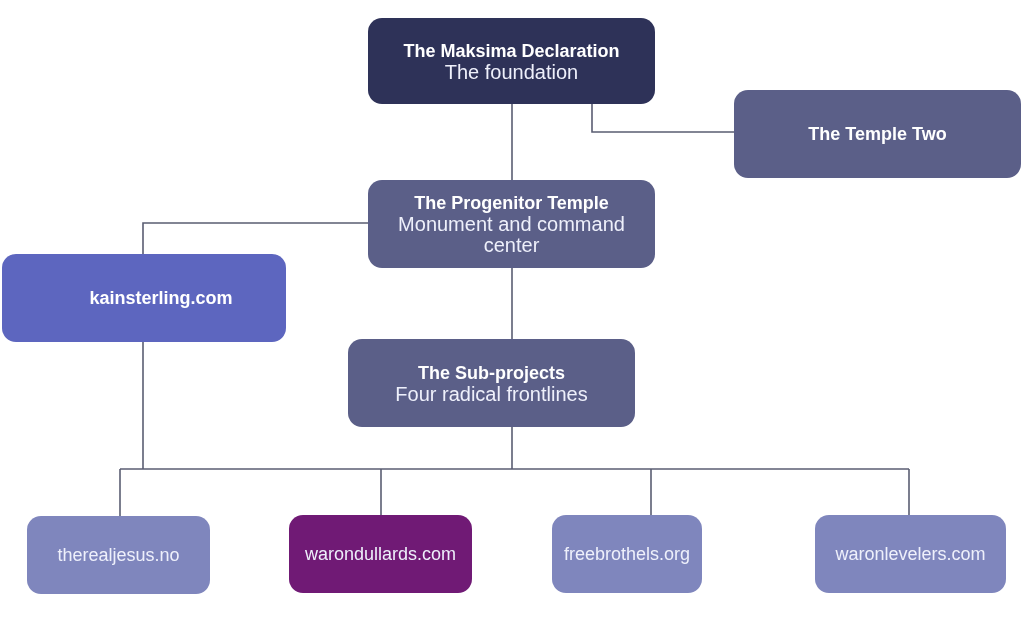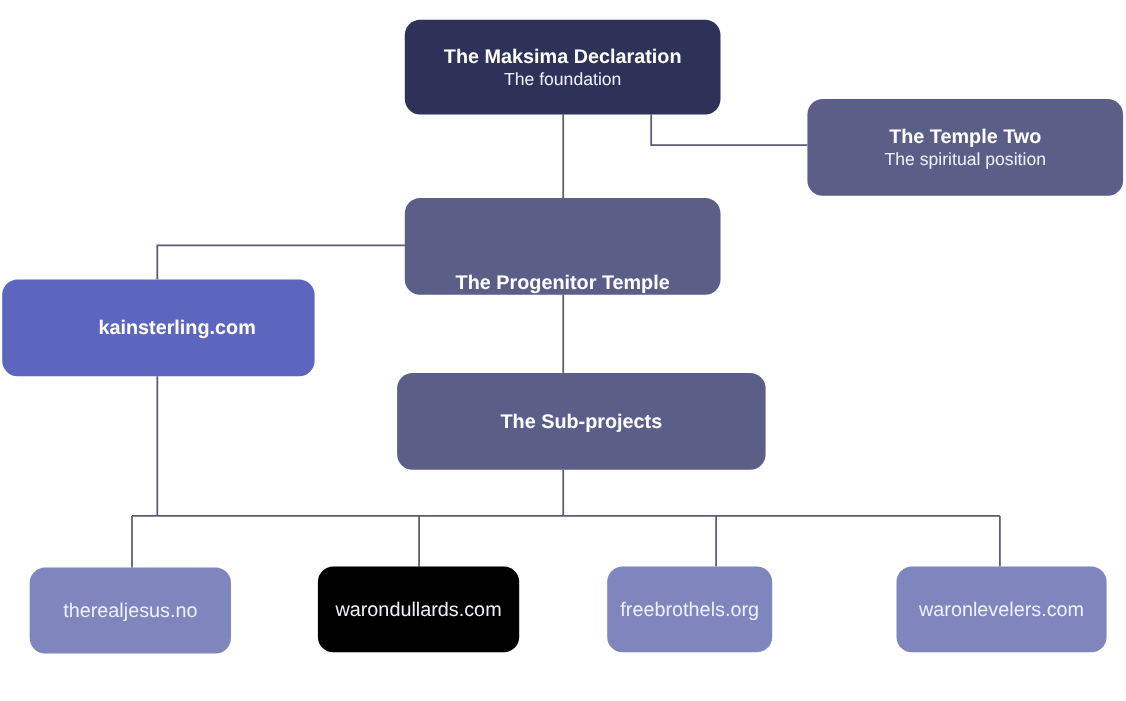--- a/index.html
+++ b/index.html
@@ -4,27 +4,27 @@
 <style>
   html, body { margin: 0; padding: 0; background: #ffffff; }
   body { width: 1024px; height: 637px; position: relative; overflow: hidden;
          font-family: "Liberation Sans", "DejaVu Sans", sans-serif; }
   .lines { position: absolute; left: 0; top: 0; width: 1024px; height: 637px; }
   .lines line, .lines polyline { stroke: #5a5d72; stroke-width: 1.6; fill: none; }
   .node { position: absolute; border-radius: 14px; color: #ffffff; display: flex;
           flex-direction: column; align-items: center; justify-content: center;
           text-align: center; box-sizing: border-box; padding: 0 14px; cursor: default; }
   .node .title { font-weight: bold; font-size: 18px; line-height: 22px; }
-  .node .sub { font-size: 16px; line-height: 21px; color: #eef0fb; }
+  .node .sub { font-size: 20px; line-height: 21px; color: #eef0fb; }
   .leaf .sub { font-size: 18px; }
   #n-decl { left: 368px; top: 18px; width: 287px; height: 86px; }
   #n-two { left: 734px; top: 90px; width: 287px; height: 88px; }
   #n-temple { left: 368px; top: 180px; width: 287px; height: 88px; }
   #n-kain { left: 2px; top: 254px; width: 284px; height: 88px; padding-left: 48px; }
-  #n-sub { left: 361px; top: 339px; width: 335px; height: 88px; }
+  #n-sub { left: 348px; top: 339px; width: 287px; height: 88px; }
   #n-leaf0 { left: 27px; top: 516px; width: 183px; height: 78px; text-align: center; }
   #n-leaf1 { left: 289px; top: 515px; width: 183px; height: 78px; }
   #n-leaf2 { left: 552px; top: 515px; width: 150px; height: 78px; }
   #n-leaf3 { left: 815px; top: 515px; width: 191px; height: 78px; }
 </style>
 </head>
 <body>
 
 <svg class="lines" viewBox="0 0 1024 637">
   <line x1="512" y1="104" x2="512" y2="180"></line>
@@ -40,39 +40,40 @@
   <line x1="909" y1="469" x2="909" y2="515"></line>
 </svg>
 
 <div class="node" id="n-decl" style="background:#2e3258;">
   <div class="title">The Maksima Declaration</div>
   <div class="sub">The foundation</div>
 </div>
 
 <div class="node" id="n-two" style="background:#5b5f88;">
   <div class="title">The Temple Two</div>
-  <div class="sub">The spiritual position</div>
 </div>
 
-<div class="node" id="n-temple" style="background:#5b5f88;justify-content:flex-end;">
+<div class="node" id="n-temple" style="background:#5b5f88;">
   <div class="title">The Progenitor Temple</div>
+  <div class="sub" style="width:230px;">Monument and command center</div>
 </div>
 
 <div class="node" id="n-kain" style="background:#5d66bf;">
   <div class="title">kainsterling.com</div>
 </div>
 
 <div class="node" id="n-sub" style="background:#5b5f88;">
   <div class="title">The Sub-projects</div>
+  <div class="sub">Four radical frontlines</div>
 </div>
 
 <div class="node leaf" id="n-leaf0" style="background:#7f86bd;">
   <div class="sub">therealjesus.no</div>
 </div>
-<div class="node leaf" id="n-leaf1" style="background:#000000;">
+<div class="node leaf" id="n-leaf1" style="background:#701a75;">
   <div class="sub">warondullards.com</div>
 </div>
 <div class="node leaf" id="n-leaf2" style="background:#7f86bd;">
   <div class="sub">freebrothels.org</div>
 </div>
 <div class="node leaf" id="n-leaf3" style="background:#7f86bd;">
   <div class="sub">waronlevelers.com</div>
 </div>
 
 </body></html>

